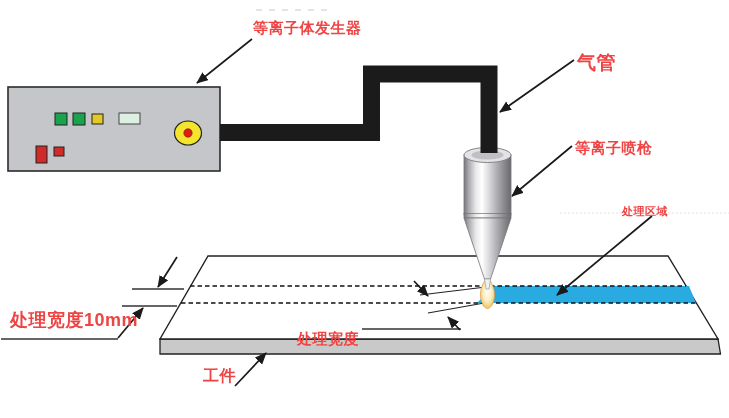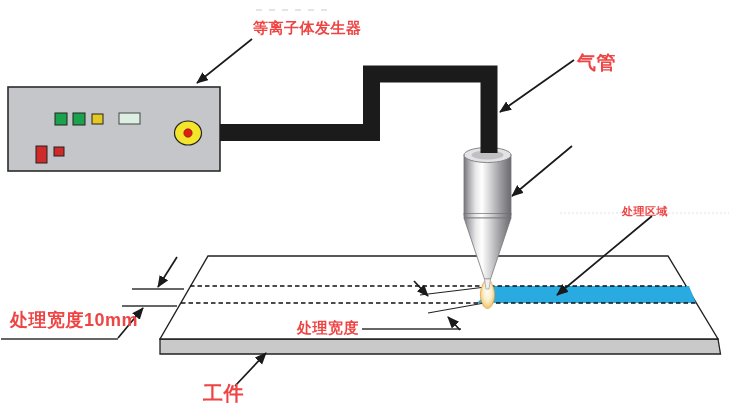--- a/index.html
+++ b/index.html
@@ -5,22 +5,22 @@
   html,body{margin:0;padding:0;background:#fff;}
   #stage{position:relative;width:729px;height:418px;background:#ffffff;overflow:hidden;
          font-family:"Liberation Sans","DejaVu Sans",sans-serif;}
   #diagram-svg{position:absolute;left:0;top:0;}
   .lbl{position:absolute;font-weight:bold;color:#ef4444;white-space:nowrap;letter-spacing:0.5px;}
   .lbl-generator{left:253px;top:19px;font-size:15px;}
   .lbl-airpipe{left:577px;top:50px;font-size:19px;}
   .lbl-gun{left:575px;top:139px;font-size:15px;}
   .lbl-area{left:622px;top:204px;font-size:11px;}
   .lbl-width10{left:10px;top:308px;font-size:18px;}
-  .lbl-width{left:297px;top:319px;font-size:15px;}
-  .lbl-work{left:203px;top:380px;font-size:20px;}
+  .lbl-width{left:297px;top:330px;font-size:15px;}
+  .lbl-work{left:203px;top:366px;font-size:16px;}
 </style>
 </head>
 <body>
 
 <div id="stage">
 
 <svg id="diagram-svg" width="729" height="418" viewBox="0 0 729 418">
   <defs>
     <marker id="ah" markerUnits="userSpaceOnUse" markerWidth="14" markerHeight="12" refX="11" refY="5" orient="auto">
       <path d="M0,0 L12,5 L0,10 Z" fill="#1a1a1a"></path>
@@ -104,18 +104,19 @@
     <rect x="464" y="213.5" width="47" height="4.5" fill="url(#metal)" stroke="#6f6f73" stroke-width="0.7"></rect>
     <polygon points="464,218 511,218 490.5,279 484.5,279" fill="url(#metal)" stroke="#77777b" stroke-width="0.8"></polygon>
     <polygon points="484.5,279 490.5,279 489,289 486,289" fill="#eef0f2" stroke="#9a9a9e" stroke-width="0.7"></polygon>
   </g>
 
   <polyline points="220,132.5 371.5,132.5 371.5,74 489,74 489,153" fill="none" stroke-width="17" stroke-linejoin="miter" stroke="#1b1b1b"></polyline>
 </svg>
 
 <div class="lbl lbl-generator">等离子体发生器</div>
 <div class="lbl lbl-airpipe">气管</div>
+<div class="lbl lbl-gun">等离子喷枪</div>
 <div class="lbl lbl-area">处理区域</div>
 <div class="lbl lbl-width10">处理宽度10mm</div>
 <div class="lbl lbl-width">处理宽度</div>
 <div class="lbl lbl-work">工件</div>
 
 </div>
 
 </body></html>

